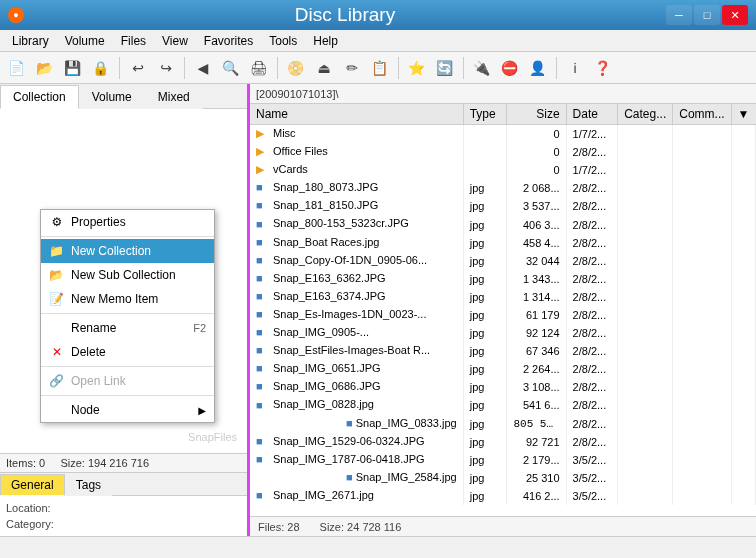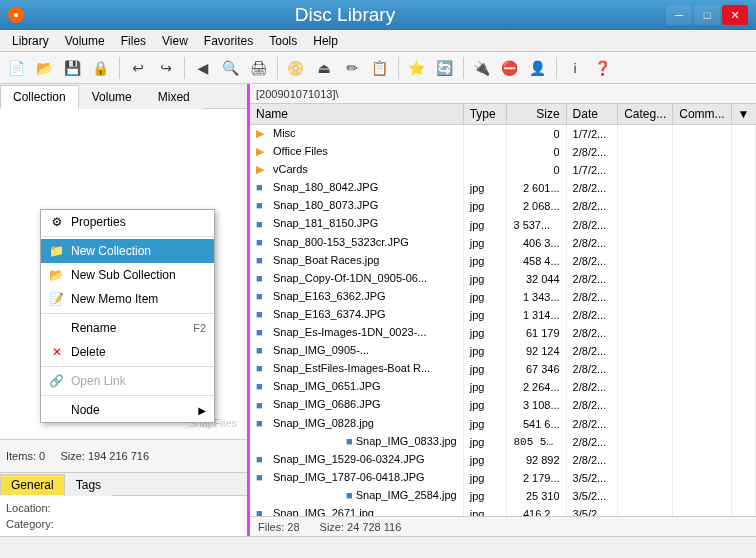--- a/index.html
+++ b/index.html
@@ -191,21 +191,21 @@
       font-size: 10px;
     }
     .ctx-shortcut {
       margin-left: auto;
       font-size: 11px;
       color: #666;
     }
 
     
     .info-bar {
-      padding: 10px 6px;
+      padding: 3px 6px;
       border-top: 1px solid #ccc;
       font-size: 11px;
       color: #333;
       background: #f5f5f5;
     }
 
     
     .tags-panel {
       border-top: 1px solid #ccc;
     }
@@ -504,41 +504,32 @@
             <tr>
       <td style="overflow:hidden;text-overflow:ellipsis;white-space:nowrap;max-width:220px;"><span class="file-icon folder-icon">▶</span>vCards</td>
       <td></td>
       <td style="text-align:right;">0</td>
       <td>1/7/2...</td>
       <td></td>
       <td></td>
       <td></td>
     </tr>
             <tr>
-      <td style="overflow:hidden;text-overflow:ellipsis;white-space:nowrap;max-width:220px;"><span class="file-icon jpg-icon">■</span>Snap_180_8042.JPG</td>
-      <td>jpg</td>
-      <td style="text-align:right;">2 601...</td>
-      <td>2/8/2...</td>
-      <td></td>
-      <td></td>
-      <td></td>
-    </tr>
-            <tr>
       <td style="overflow:hidden;text-overflow:ellipsis;white-space:nowrap;max-width:220px;"><span class="file-icon jpg-icon">■</span>Snap_180_8073.JPG</td>
       <td>jpg</td>
       <td style="text-align:right;">2 068...</td>
       <td>2/8/2...</td>
       <td></td>
       <td></td>
       <td></td>
     </tr>
             <tr>
       <td style="overflow:hidden;text-overflow:ellipsis;white-space:nowrap;max-width:220px;"><span class="file-icon jpg-icon">■</span>Snap_181_8150.JPG</td>
       <td>jpg</td>
-      <td style="text-align:left;">3 537...</td>
+      <td style="text-align:right;">3 537...</td>
       <td>2/8/2...</td>
       <td></td>
       <td></td>
       <td></td>
     </tr>
             <tr>
       <td style="overflow:hidden;text-overflow:ellipsis;white-space:nowrap;max-width:220px;"><span class="file-icon jpg-icon">■</span>Snap_800-153_5323cr.JPG</td>
       <td>jpg</td>
       <td style="text-align:right;">406 3...</td>
       <td>2/8/2...</td>
@@ -641,21 +632,21 @@
       <td>jpg</td>
       <td style="text-align:left;font-family:Liberation Mono, monospace;">805 5...</td>
       <td>2/8/2...</td>
       <td></td>
       <td></td>
       <td></td>
     </tr>
             <tr>
       <td style="overflow:hidden;text-overflow:ellipsis;white-space:nowrap;max-width:220px;"><span class="file-icon jpg-icon">■</span>Snap_IMG_1529-06-0324.JPG</td>
       <td>jpg</td>
-      <td style="text-align:right;">92 892</td>
+      <td style="text-align:right;">92 721</td>
       <td>2/8/2...</td>
       <td></td>
       <td></td>
       <td></td>
     </tr>
             <tr>
       <td style="overflow:hidden;text-overflow:ellipsis;white-space:nowrap;max-width:220px;"><span class="file-icon jpg-icon">■</span>Snap_IMG_1787-06-0418.JPG</td>
       <td>jpg</td>
       <td style="text-align:right;">2 179...</td>
       <td>3/5/2...</td>

